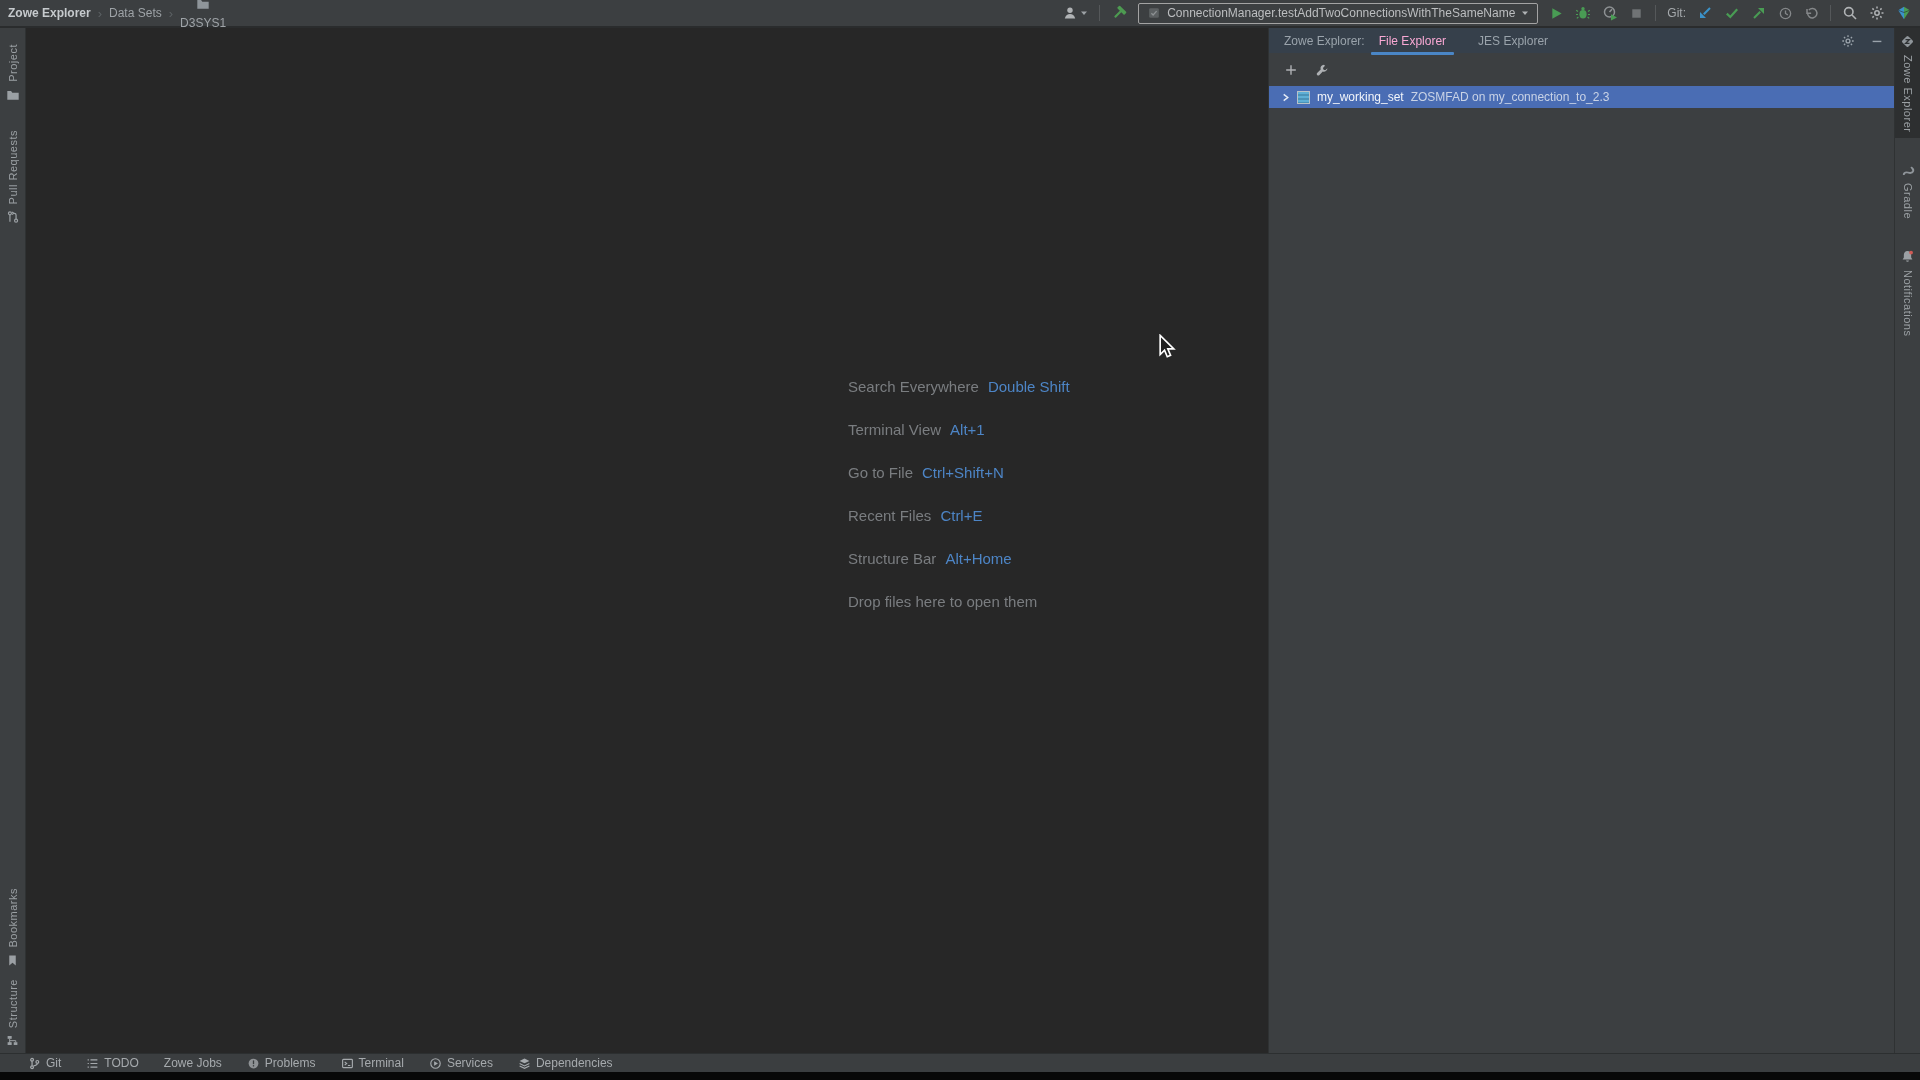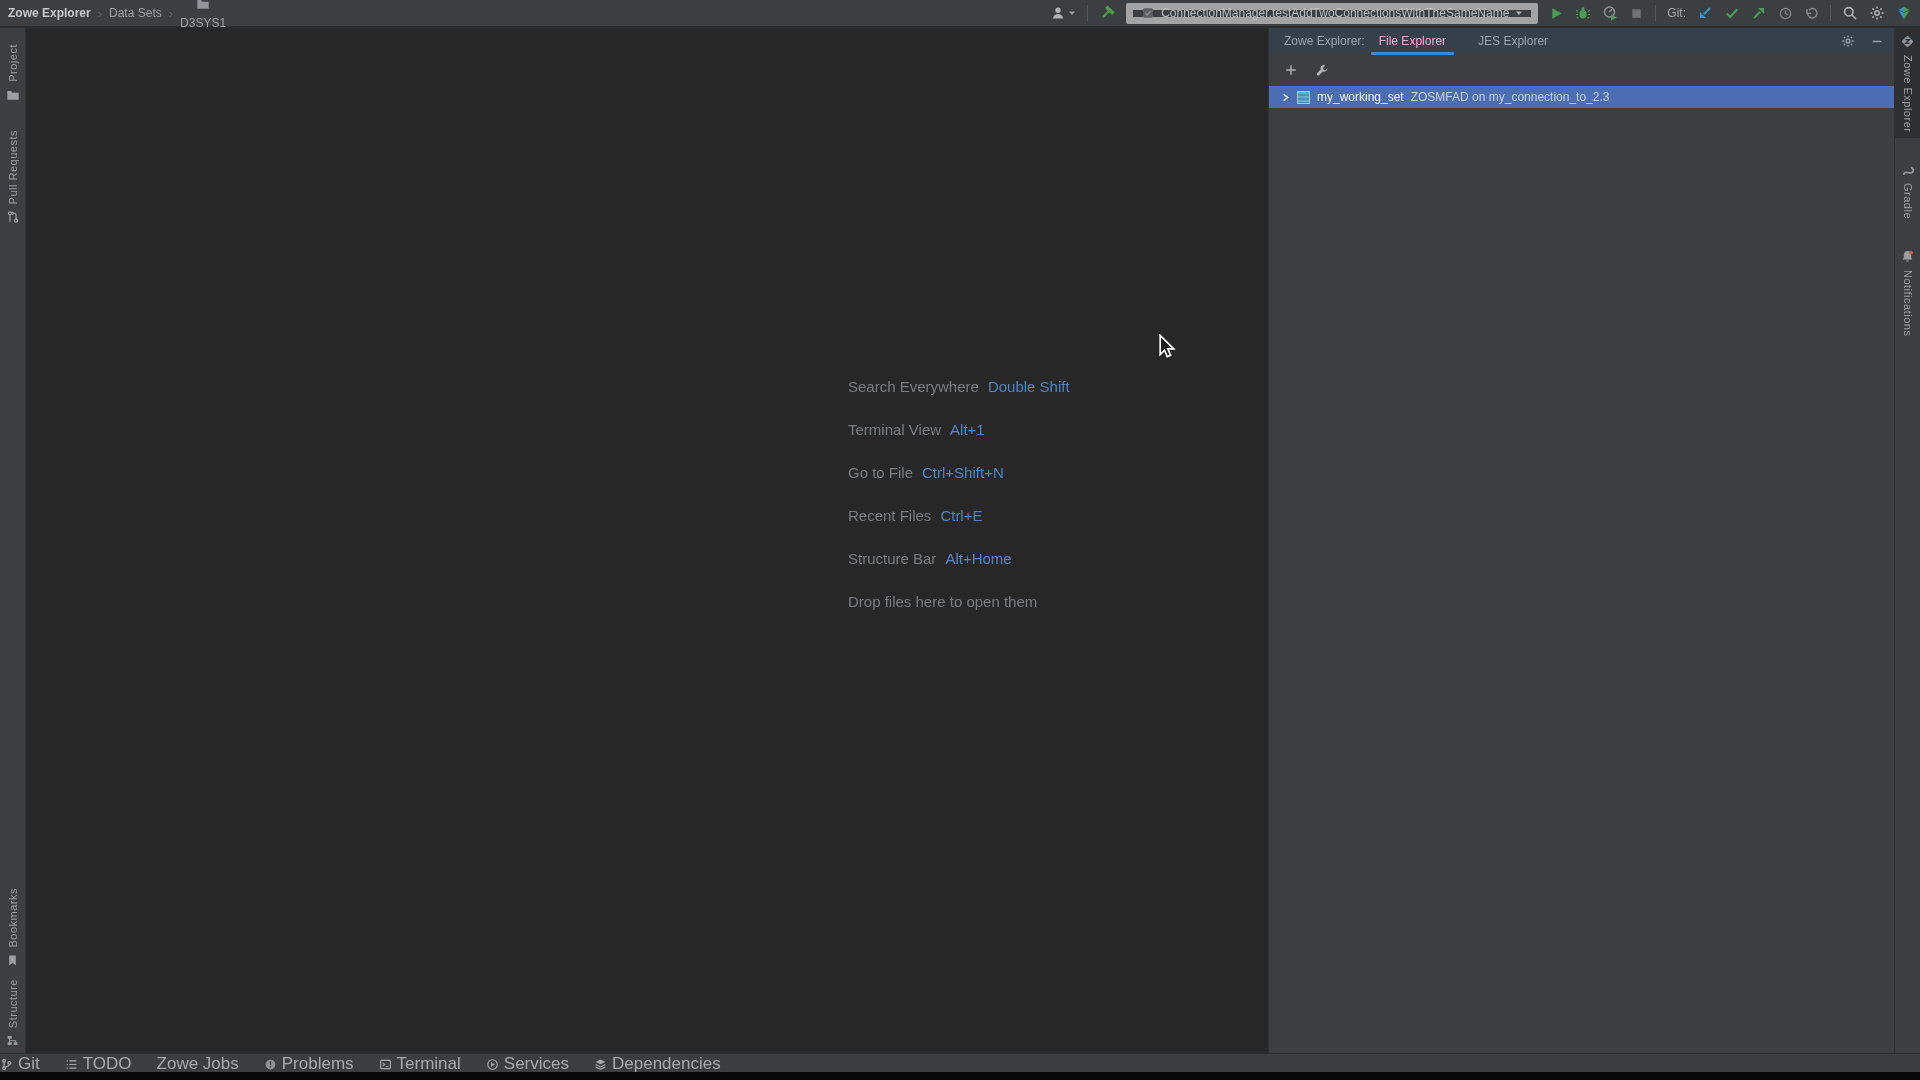--- a/index.html
+++ b/index.html
@@ -9,21 +9,21 @@
 
   
   #topbar { position:absolute; top:0; left:0; width:1920px; height:28px; background:#3c3f41;
             border-bottom:2px solid #2a2c2d; display:flex; align-items:center; padding:0 8px; }
   .crumbs { display:flex; align-items:center; gap:7px; font-size:12px; color:#9ea3a7; }
   .crumb-root { color:#c6cacd; font-weight:bold; }
   .crumb-sep { color:#5c6164; font-size:13px; }
   .crumb { display:flex; align-items:center; gap:5px;flex-direction:column; }
   .top-right { margin-left:auto; display:flex; align-items:center; gap:11px; }
   .vdiv { width:1px; height:16px; background:#55585a; }
-  .runbox { display:flex; align-items:center; gap:6px; border:7px solid #a3a3a3; border-radius:2px;
+  .runbox { display:flex; align-items:center; gap:6px; border:1px solid #a3a3a3; border-radius:2px;
             height:21px; padding:0 8px; color:#bcbec0; font-size:12px; background:#3c3f41; }
   .tbtn { display:flex; align-items:center; gap:2px; cursor:default; }
   .git-label { font-size:12px; color:#a6aaad; }
 
   
   .stripe { position:absolute; top:28px; bottom:27px; width:26px; background:#3c3f41; display:flex;
             flex-direction:column; align-items:center; }
   #left-stripe  { left:0; border-right:1px solid #2f3233; padding-top:10px; }
   #right-stripe { right:0; border-left:1px solid #2f3233; }
   .vbtn { display:flex; flex-direction:column; align-items:center; gap:6px; color:#9ba0a4;
@@ -61,22 +61,22 @@
   .trow.selected { background:#4a6db4; color:#f2f5fa; }
   .trow.selected .detail { color:#c9d3e6; }
   .trow.selected .chev svg path { stroke:#e6ecf6; }
   .ws-icon { width:13px; height:13px; flex:0 0 13px;
              background:repeating-linear-gradient(180deg,#5fb0d6 0 2px,#4a93b8 2px 4px);
              border:1px solid #b9c2c8; }
   .trow .name { white-space:nowrap; }
 
   
   #statusbar { position:absolute; left:0; right:0; bottom:8px; height:19px; background:#3b3e40;
-               border-top:1px solid #2c2f30; display:flex; align-items:flex-start; 
-               gap:25px; font-size:17px; color:#a6aaad; }
+               border-top:1px solid #2c2f30; display:flex; align-items:center; padding-left:28px;
+               gap:25px; font-size:12px; color:#a6aaad; }
   .sb-item { display:flex; align-items:center; gap:5px; cursor:default; }
   #bottom-strip { position:absolute; bottom:0; left:0; right:0; height:8px; background:#080808; }
 </style>
 </head>
 <body>
 
 <div id="topbar">
   <div class="crumbs">
     <span class="crumb-root">Zowe Explorer</span>
     <span class="crumb-sep">›</span>

